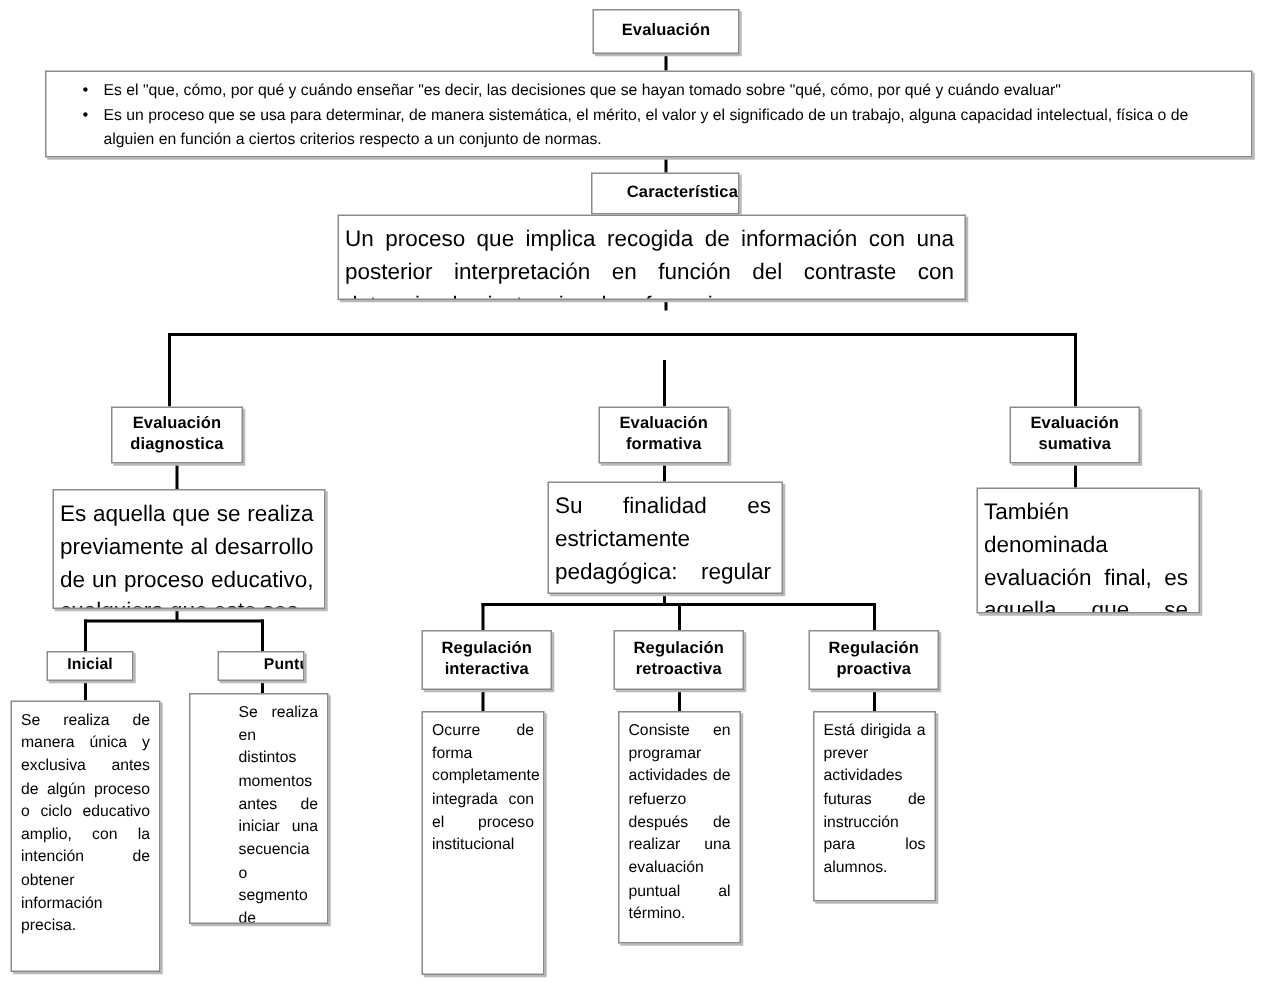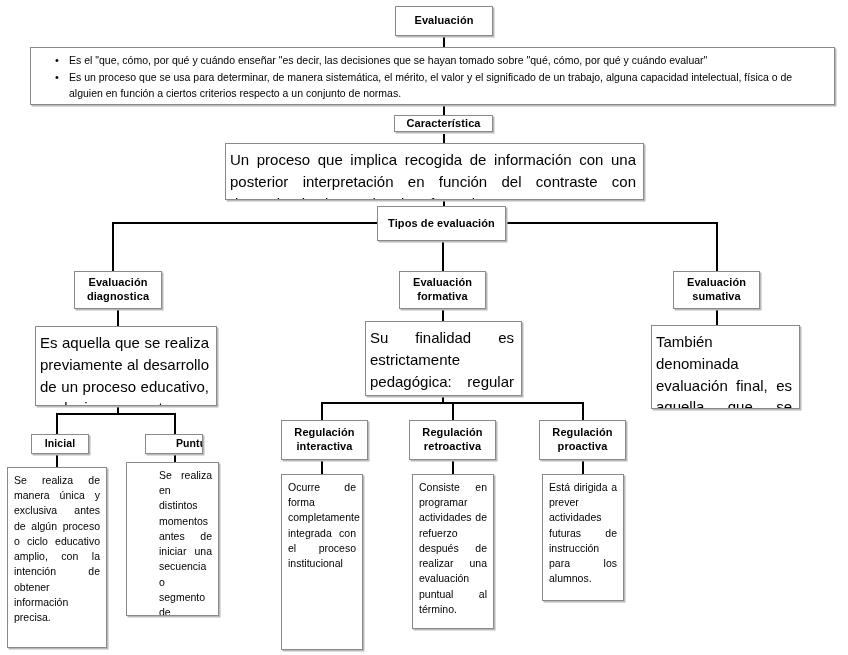--- a/index.html
+++ b/index.html
@@ -143,31 +143,28 @@
     <span>Evaluación</span>
   </div>
 
   <div class="node bullet-node shadow" style="left:30px; top:47px; width:805px; height:58px;">
     <ul>
       <li>Es el "que, cómo, por qué y cuándo enseñar "es decir, las decisiones que se hayan tomado sobre "qué, cómo, por qué y cuándo evaluar"</li>
       <li>Es un proceso que se usa para determinar, de manera sistemática, el mérito, el valor y el significado de un trabajo, alguna capacidad intelectual, física o de alguien en función a ciertos criterios respecto a un conjunto de normas.</li>
     </ul>
   </div>
 
-  <div class="node title-node shadow" style="left:394px; top:115px; width:99px; height:17px;">
+  <div class="node title-node shadow" style="left:394px; top:115px; width:99px; height:28px;justify-content:flex-end;">
     <span>Característica</span>
   </div>
 
   <div class="node body-node shadow" style="left:225px; top:143px; width:419px; height:57px;">
     <p>Un proceso que implica recogida de información con una posterior interpretación en función del contraste con determinadas instancias de referencia.</p>
   </div>
 
-  <div class="node title-node shadow" style="left:377px; top:206px; width:129px; height:35px;">
-    <span>Tipos de evaluación</span>
-  </div>
 
   <div class="node title-node shadow" style="left:74px; top:271px; width:88px; height:38px; flex-direction:column;">
     <span>Evaluación</span>
     <span>diagnostica</span>
   </div>
 
   <div class="node body-node shadow" style="left:35px; top:326px; width:182px; height:80px;">
     <p>Es aquella que se realiza previamente al desarrollo de un proceso educativo, cualquiera que este sea.</p>
   </div>
 

